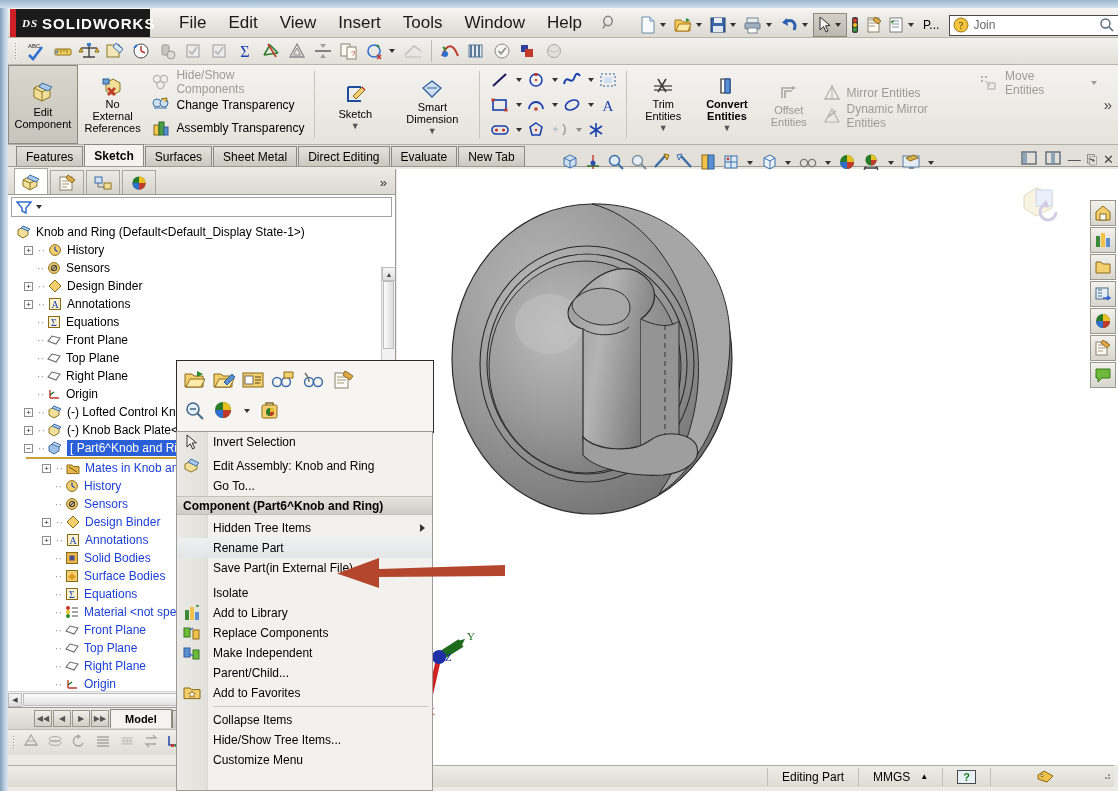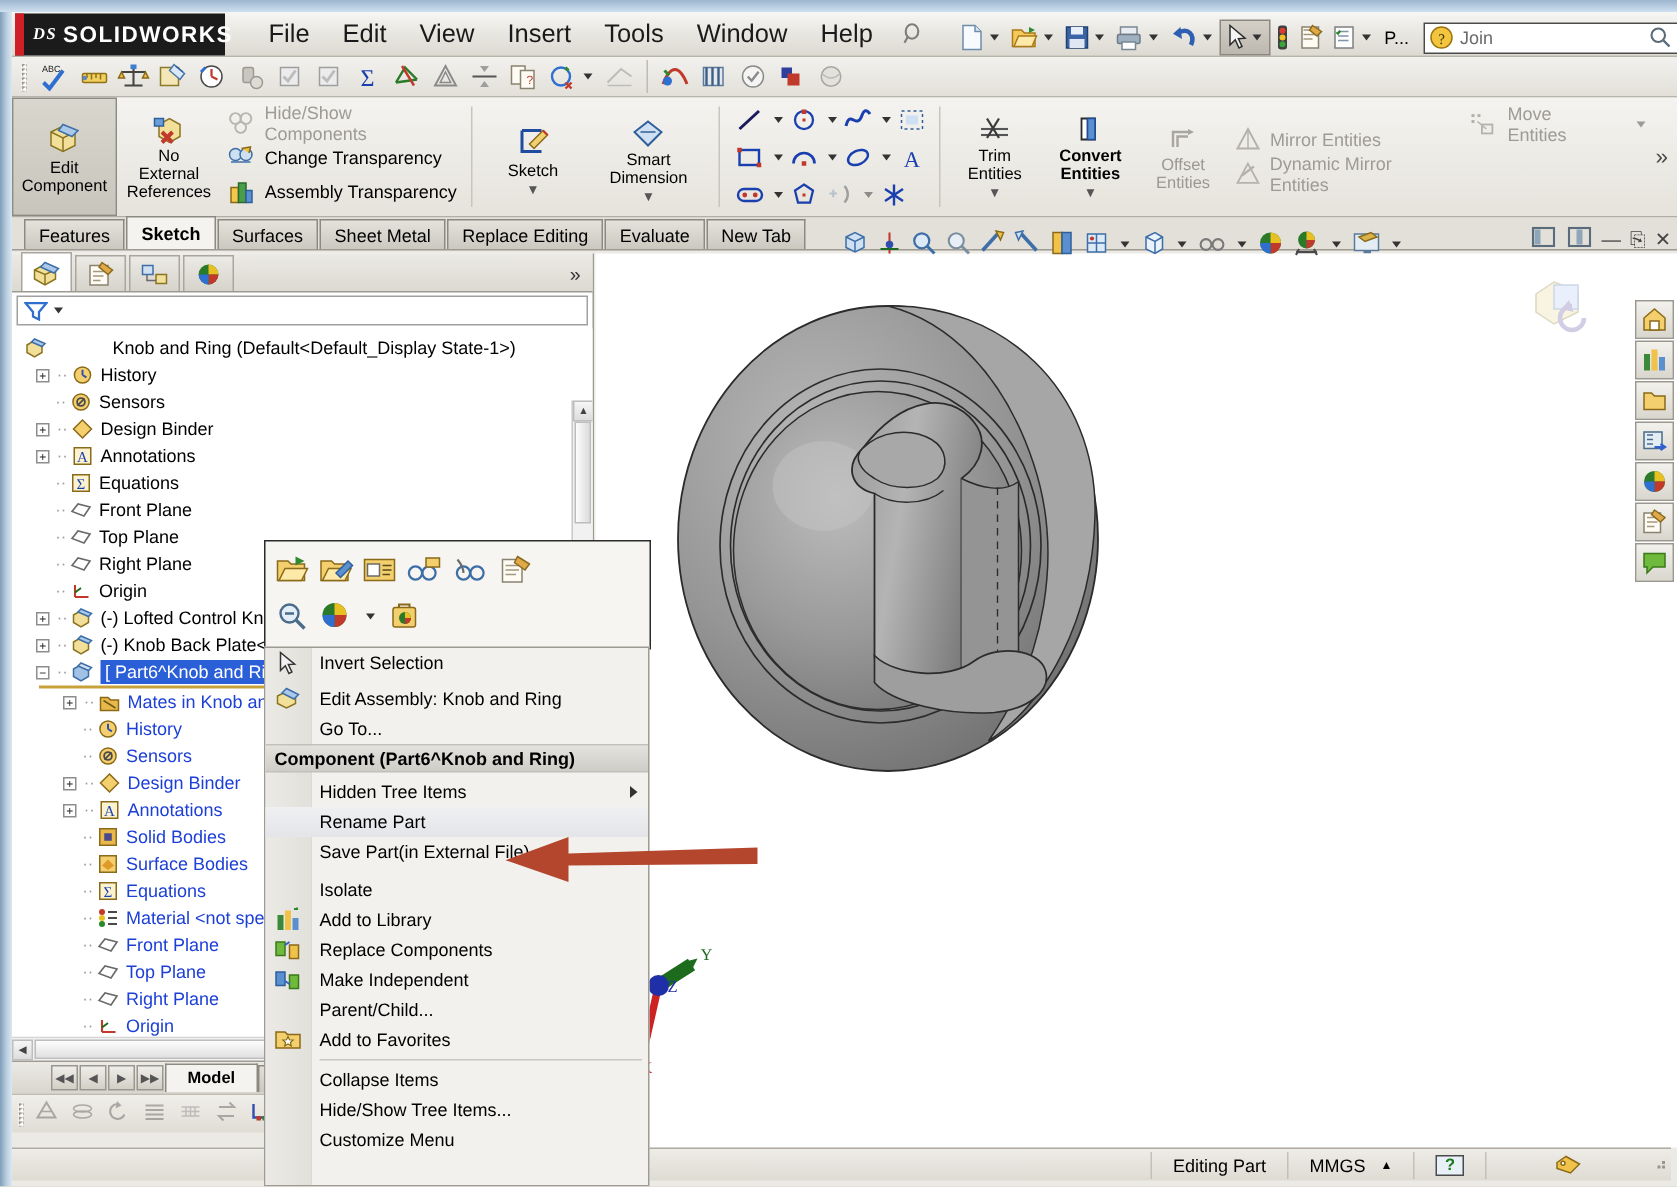--- a/index.html
+++ b/index.html
@@ -673,21 +673,21 @@
     </div>
 
     <div class="expand-chev">»</div>
   </div>
 
   <div class="tabrow">
     <div class="tab">Features</div>
     <div class="tab active">Sketch</div>
     <div class="tab">Surfaces</div>
     <div class="tab">Sheet Metal</div>
-    <div class="tab">Replace Editing</div>
+    <div class="tab">Direct Editing</div>
     <div class="tab">Evaluate</div>
     <div class="tab">New Tab</div>
   </div>
 
   <div class="gfx">
     <svg width="721" height="596" viewBox="0 0 721 596" style="display:block;">
       <defs>
         <radialGradient id="ringG" cx="33%" cy="30%" r="80%">
           <stop offset="0%" stop-color="#b7b7b7"></stop>
             <stop offset="55%" stop-color="#969696"></stop>
@@ -916,21 +916,21 @@
 
     <div class="fm-filter">
       <svg width="16" height="14" viewBox="0 0 16 14">
           <path d="M1 2 h14 l-5 6 v5 l-4 -2 v-3z" fill="none" stroke="#2f6fd0" stroke-width="1.5"></path>
         </svg>
       <i class="caret" style="margin-left:4px;"></i>
     </div>
 
     <div class="fm-tree">
 
-      <div class="trow" style="padding-left:8px;gap:39px;">
+      <div class="trow" style="padding-left:8px;">
         <span class="ticon">
           <svg width="16" height="14" viewBox="0 0 16 14">
               <path d="M2 5 L7 2 L12 5 L12 10 L7 13 L2 10z" fill="#f2e09a" stroke="#8a7420"></path>
               <path d="M7 1 L14 4 L12 6 L5 3z" fill="#a9c8ea" stroke="#3d6ea8"></path>
             </svg>
         </span>
         <span class="txt">Knob and Ring  (Default&lt;Default_Display State-1&gt;)</span>
       </div>
 
       <div class="trow" style="padding-left:16px;">

